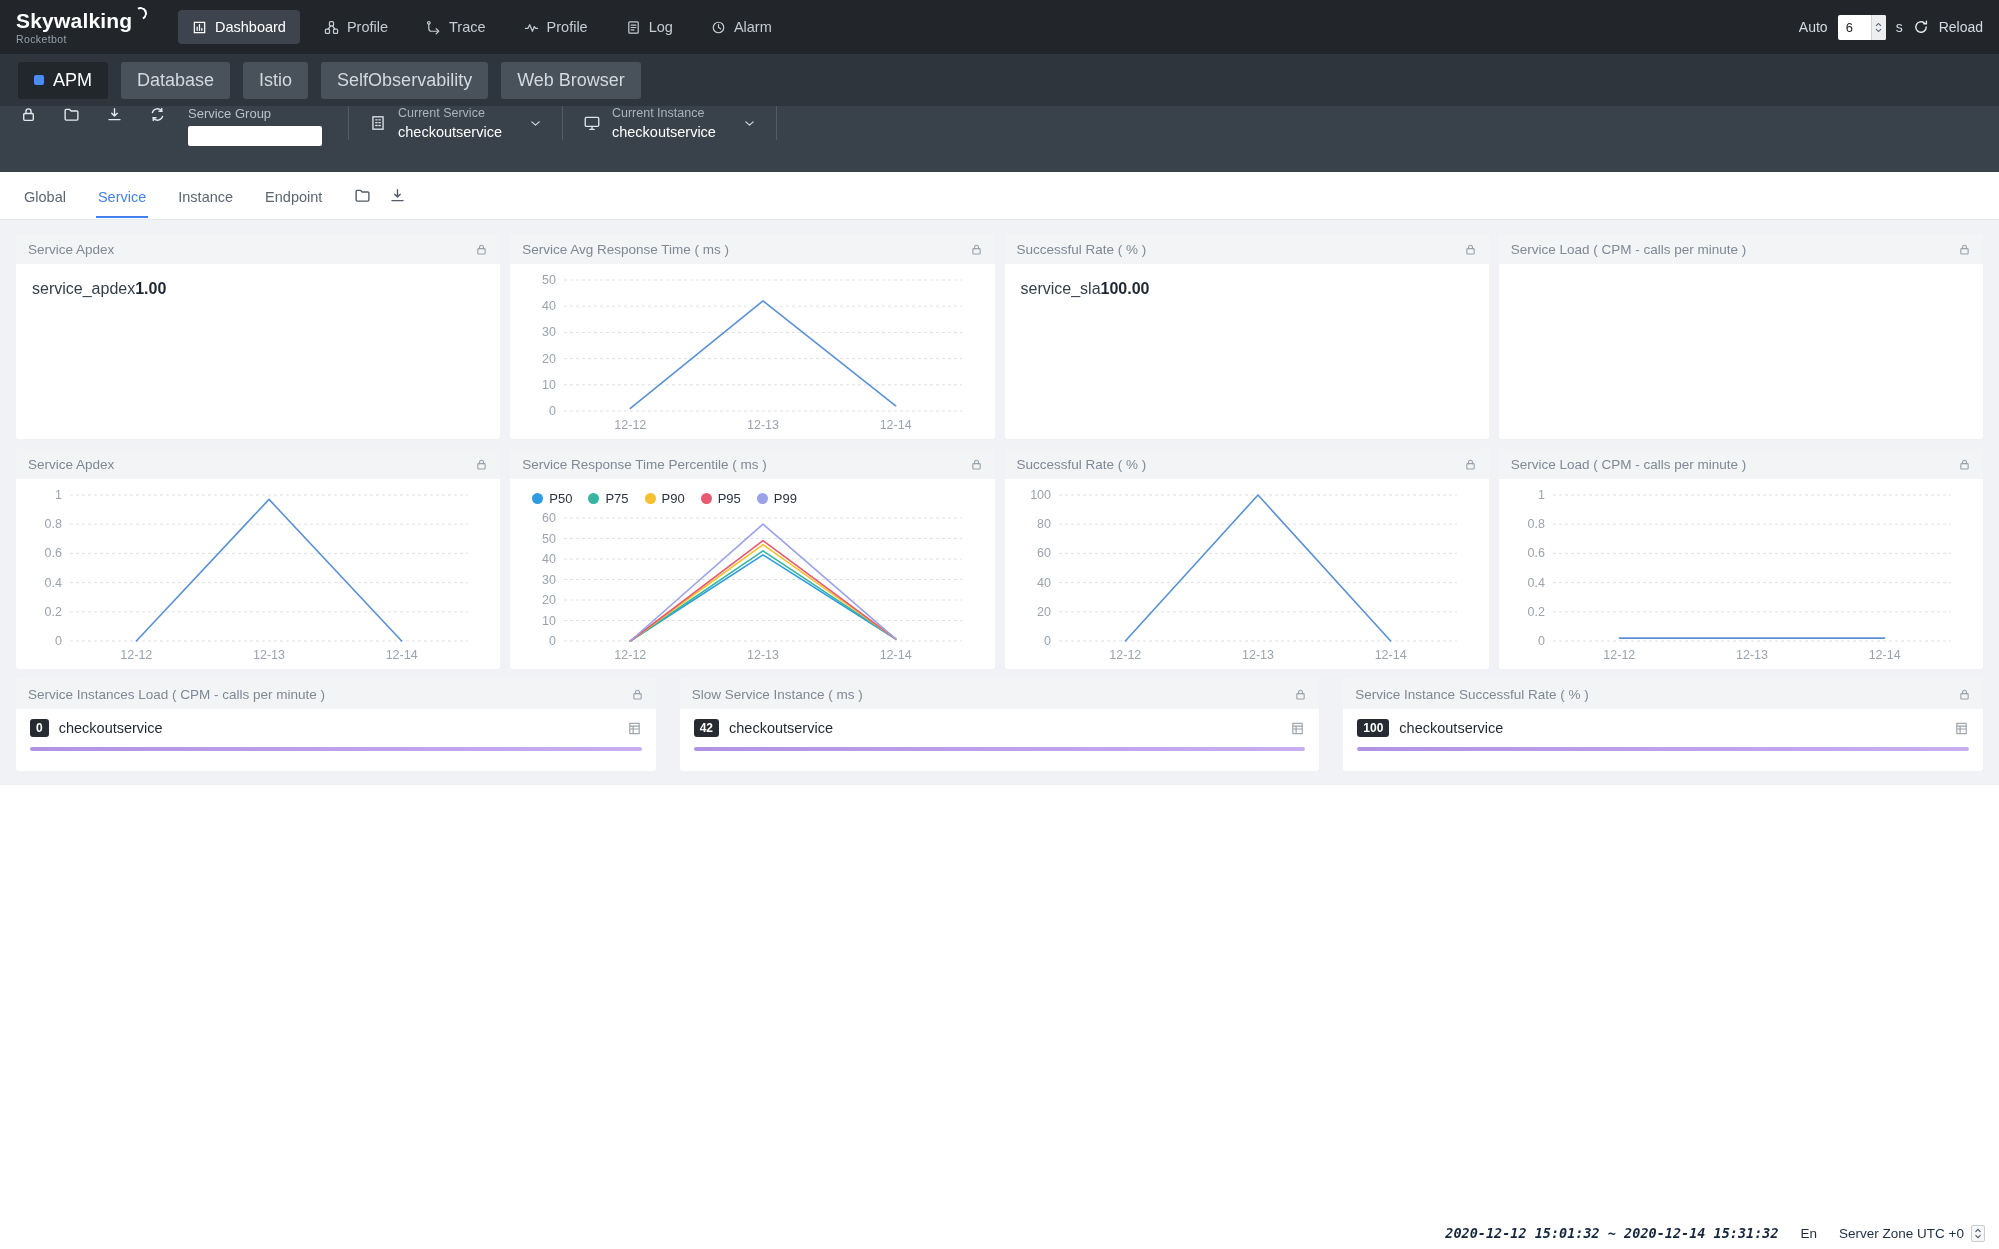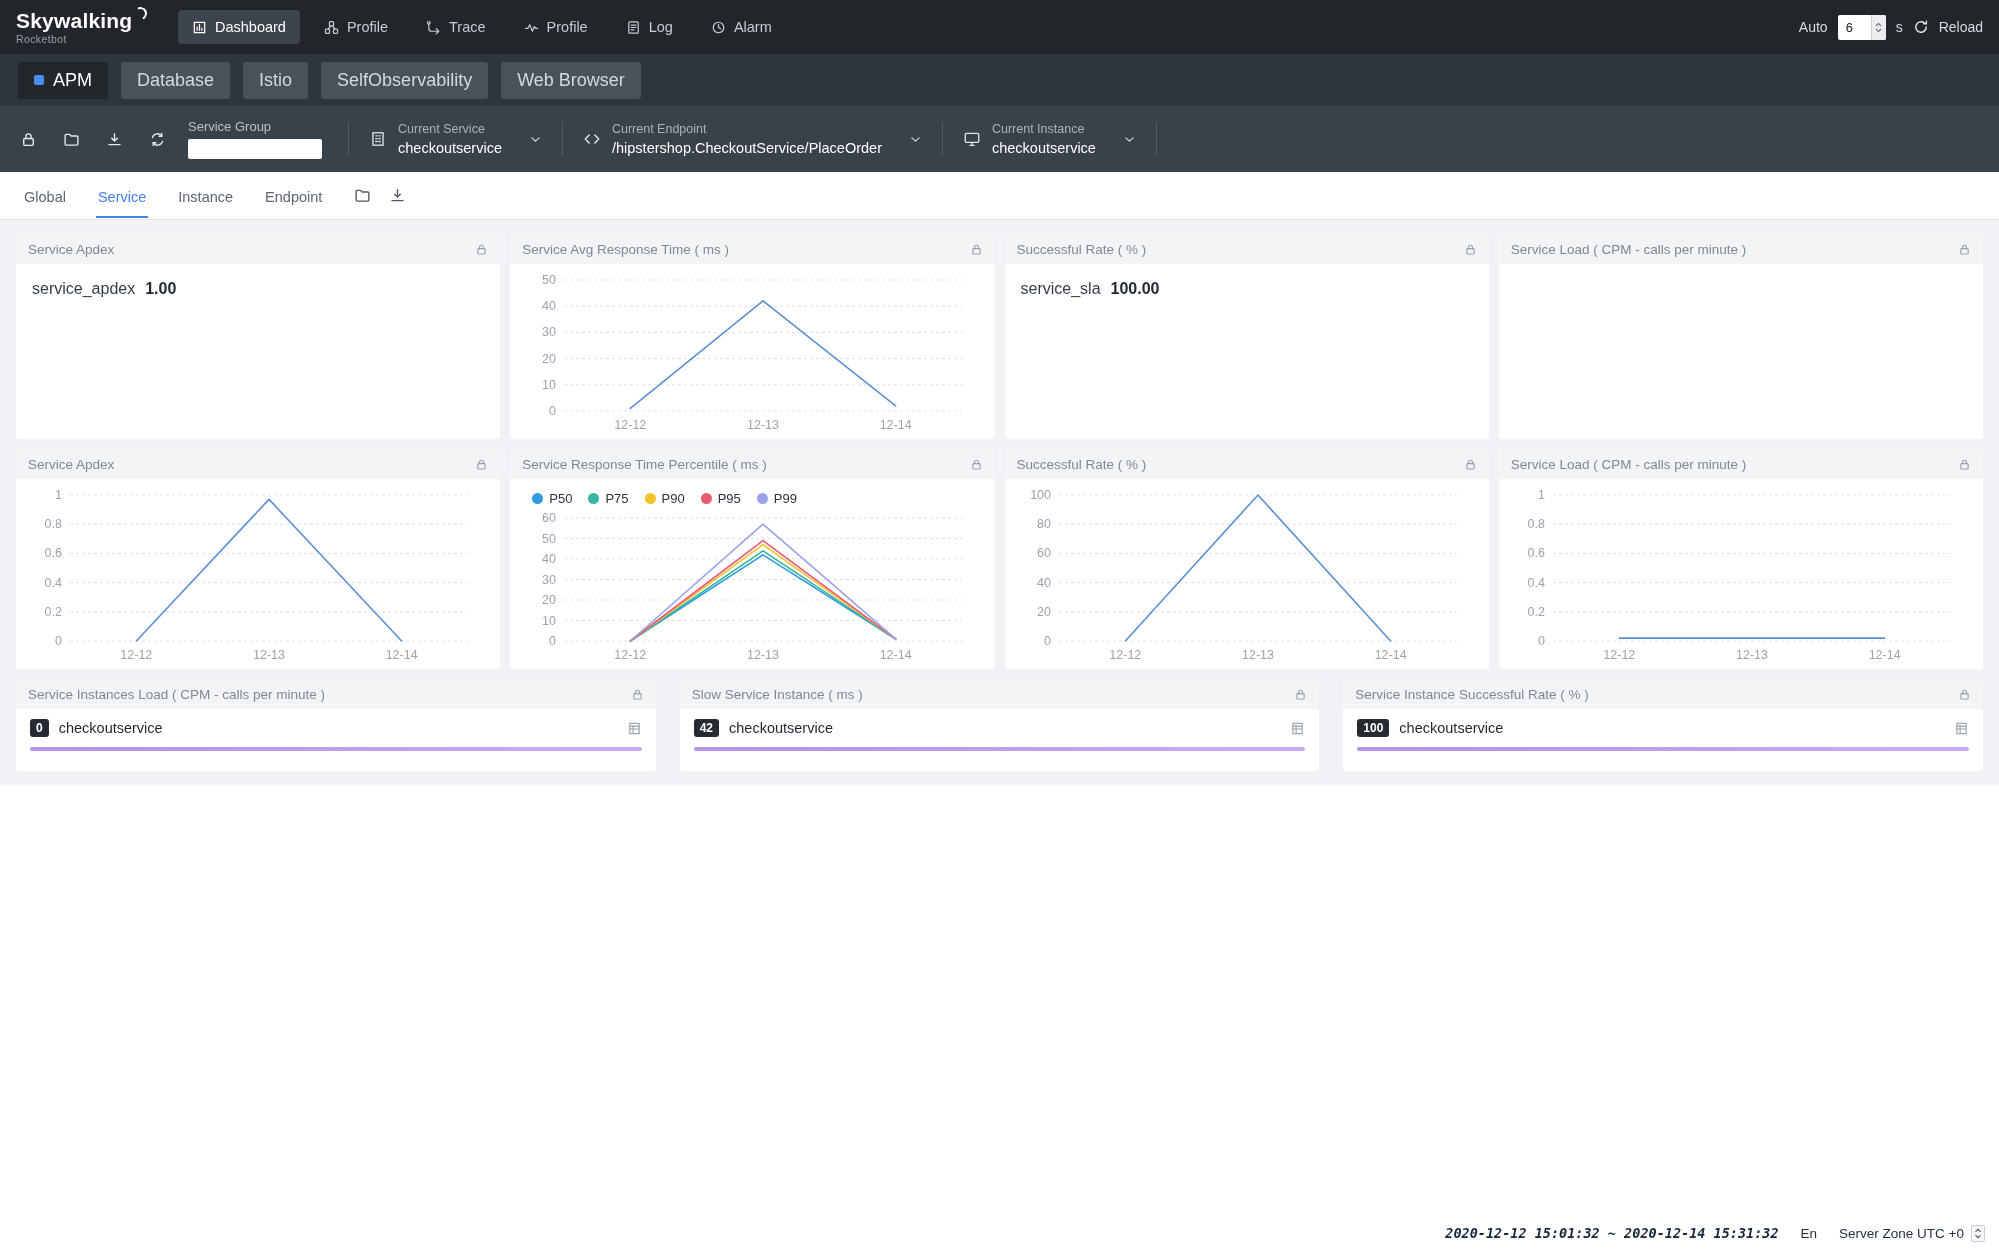--- a/index.html
+++ b/index.html
@@ -37,21 +37,21 @@
     border-left: 1px solid #cdd2d6; display: flex; flex-direction: column; align-items: center; justify-content: center; gap: 1px; color: #5b646d; }
 
   
   .subnav { height: 52px; background: #2f353c; display: flex; align-items: center; gap: 13px; padding: 0 18px; }
   .subnav-btn { padding: 8px 16px; border-radius: 3px; background: #49515a; color: #d2d9df;
     font-size: 18px; cursor: pointer; white-space: nowrap; }
   .subnav-btn.active { background: #22272c; color: #fff; display: flex; align-items: center; gap: 9px; }
   .apm-square { width: 10px; height: 10px; border-radius: 2px; background: #4a8df8; }
 
   
-  .toolbar { height: 66px; background: #39414a; display: flex; align-items: center; color: #cfd6dd; }
+  .toolbar { height: 66px; background: #39414a; display: flex; align-items: flex-start; color: #cfd6dd; }
   .tool-icons { display: flex; align-items: center; gap: 26px; padding: 0 22px 0 20px; color: #e4e9ee; }
   .tool-icons .ticon { cursor: pointer; display: flex; }
   .sg-block { display: flex; flex-direction: column; justify-content: center; gap: 5px; padding-right: 26px; }
   .sg-label { font-size: 13px; color: #b8c1ca; }
   .sg-input { width: 134px; height: 20px; border: none; border-radius: 2px; background: #fff; outline: none; padding: 0 6px; font-size: 12px; }
   .selector { display: flex; align-items: center; gap: 11px; padding: 0 20px;
     border-left: 1px solid rgba(255,255,255,.14); cursor: pointer; }
   .selector:last-of-type { border-right: 1px solid rgba(255,255,255,.14); }
   .sel-icon { color: #dde3e8; display: flex; }
   .sel-text { display: flex; flex-direction: column; justify-content: center; }
@@ -72,21 +72,21 @@
   .grid4 { display: grid; grid-template-columns: repeat(4, 1fr); gap: 10px; }
   .grid3 { display: grid; grid-template-columns: repeat(3, 1fr); gap: 24px; }
   .card { background: #fff; border-radius: 3px; display: flex; flex-direction: column; overflow: hidden; }
   .r1 .card { height: 205px; }
   .r2 .card { height: 220px; }
   .r3 .card { height: 92px; }
   .card-header { height: 30px; flex: none; background: #f2f4f6; display: flex; align-items: center;
     justify-content: space-between; padding: 0 12px; font-size: 13.5px; color: #7e8996; }
   .lock { color: #97a2ac; display: flex; cursor: pointer; }
   .card-body { flex: 1; min-height: 0; display: flex; flex-direction: column; padding: 4px 8px 2px; }
-  .metric { padding: 12px 8px; display: flex; align-items: baseline; gap: 10px; font-size: 16px; }
+  .metric { padding: 12px 8px; display: flex; align-items: baseline; font-size: 16px; }
   .metric-name { color: #333f4a; }
   .metric-value { color: #1f2730; font-weight: 700; }
   .chart { flex: 1; min-height: 0; width: 100%; position: relative; }
   .chart svg text { font-family: "Liberation Sans", sans-serif; }
   .legend { flex: none; display: flex; align-items: center; gap: 16px; padding: 8px 6px 0 14px; font-size: 13px; color: #2b3440; }
   .legend-item { display: inline-flex; align-items: center; gap: 6px; cursor: pointer; }
   .legend-dot { width: 11px; height: 11px; border-radius: 50%; }
 
   .inst-body { padding: 10px 14px 10px; display: flex; flex-direction: column; }
   .inst-row { display: flex; align-items: center; gap: 10px; font-size: 14.5px; color: #1f2730; }
@@ -242,36 +242,20 @@
   <div class="selector">
     <span class="sel-icon">
       <svg width="18" height="18" viewBox="0 0 16 16" fill="none" stroke="currentColor" stroke-width="1.2" stroke-linecap="round">
           <rect x="3.5" y="2.5" width="9" height="11"></rect>
           <path d="M6 5.2h1.2M8.8 5.2H10M6 7.7h1.2M8.8 7.7H10M6 10.2h1.2M8.8 10.2H10"></path>
         </svg>
     </span>
     <span class="sel-text">
       <span class="sel-label">Current Service</span>
       <span class="sel-value">checkoutservice</span>
-    </span>
-    <span class="sel-chevron">
-      <svg width="13" height="13" viewBox="0 0 16 16" fill="none" stroke="currentColor" stroke-width="1.6" stroke-linecap="round" stroke-linejoin="round">
-          <path d="M3.5 6l4.5 4 4.5-4"></path>
-        </svg>
-    </span>
-  </div>
-  <div class="selector">
-    <span class="sel-icon">
-      <svg width="18" height="18" viewBox="0 0 16 16" fill="none" stroke="currentColor" stroke-width="1.3" stroke-linecap="round" stroke-linejoin="round">
-          <path d="M5.5 4.5 2 8l3.5 3.5M10.5 4.5 14 8l-3.5 3.5"></path>
-        </svg>
-    </span>
-    <span class="sel-text">
-      <span class="sel-label">Current Endpoint</span>
-      <span class="sel-value">/hipstershop.CheckoutService/PlaceOrder</span>
     </span>
     <span class="sel-chevron">
       <svg width="13" height="13" viewBox="0 0 16 16" fill="none" stroke="currentColor" stroke-width="1.6" stroke-linecap="round" stroke-linejoin="round">
           <path d="M3.5 6l4.5 4 4.5-4"></path>
         </svg>
     </span>
   </div>
   <div class="selector">
     <span class="sel-icon">
       <svg width="18" height="18" viewBox="0 0 16 16" fill="none" stroke="currentColor" stroke-width="1.2" stroke-linecap="round">

